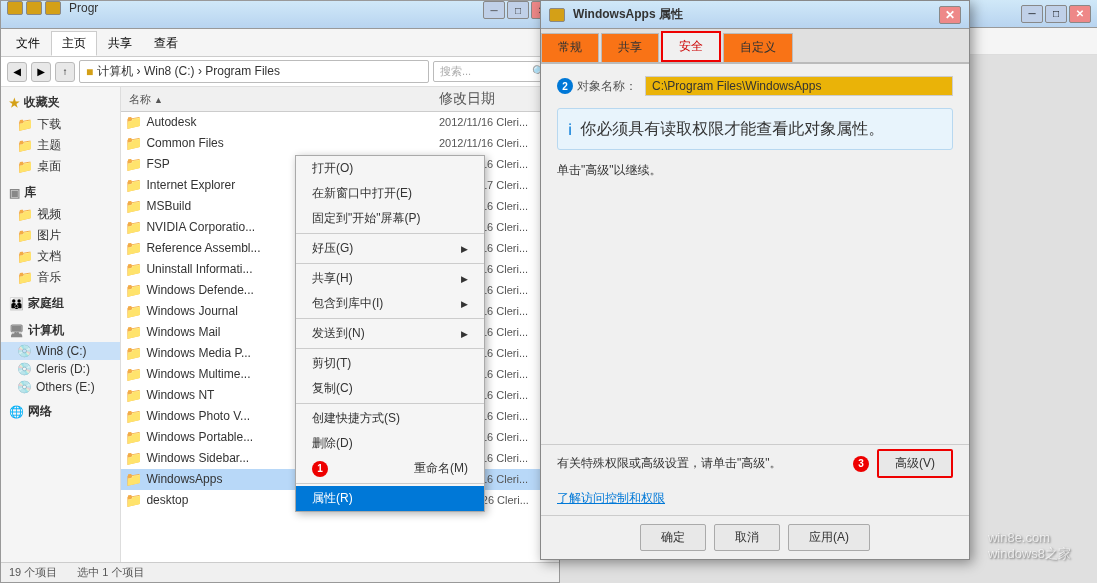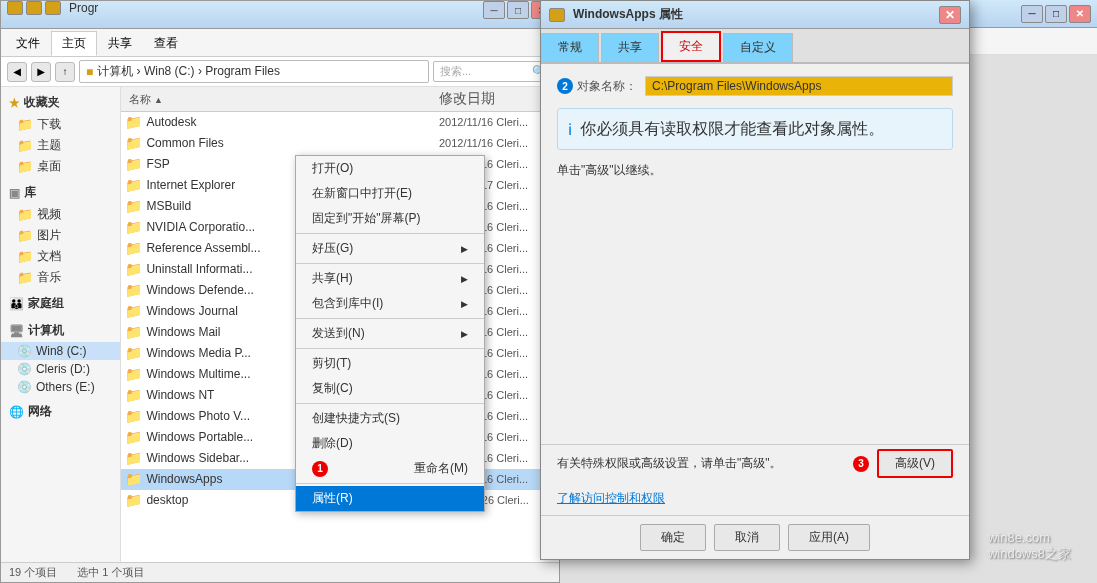--- a/index.html
+++ b/index.html
@@ -295,21 +295,21 @@
       background: #e0e0e0;
       border-bottom: 2px solid #bbb;
       flex-shrink: 0;
     }
     .dialog-tab {
       padding: 5px 16px;
       font-size: 12px;
       cursor: pointer;
       border: 1px solid #bbb;
       border-bottom: none;
-      background: #7dd3fc;
+      background: #f97316;
       color: #333;
       margin-right: 2px;
       margin-top: 4px;
     }
     .dialog-tab.active {
       background: #f0f0f0;
       border-bottom: 1px solid #f0f0f0;
       margin-top: 2px;
       color: #333;
     }

